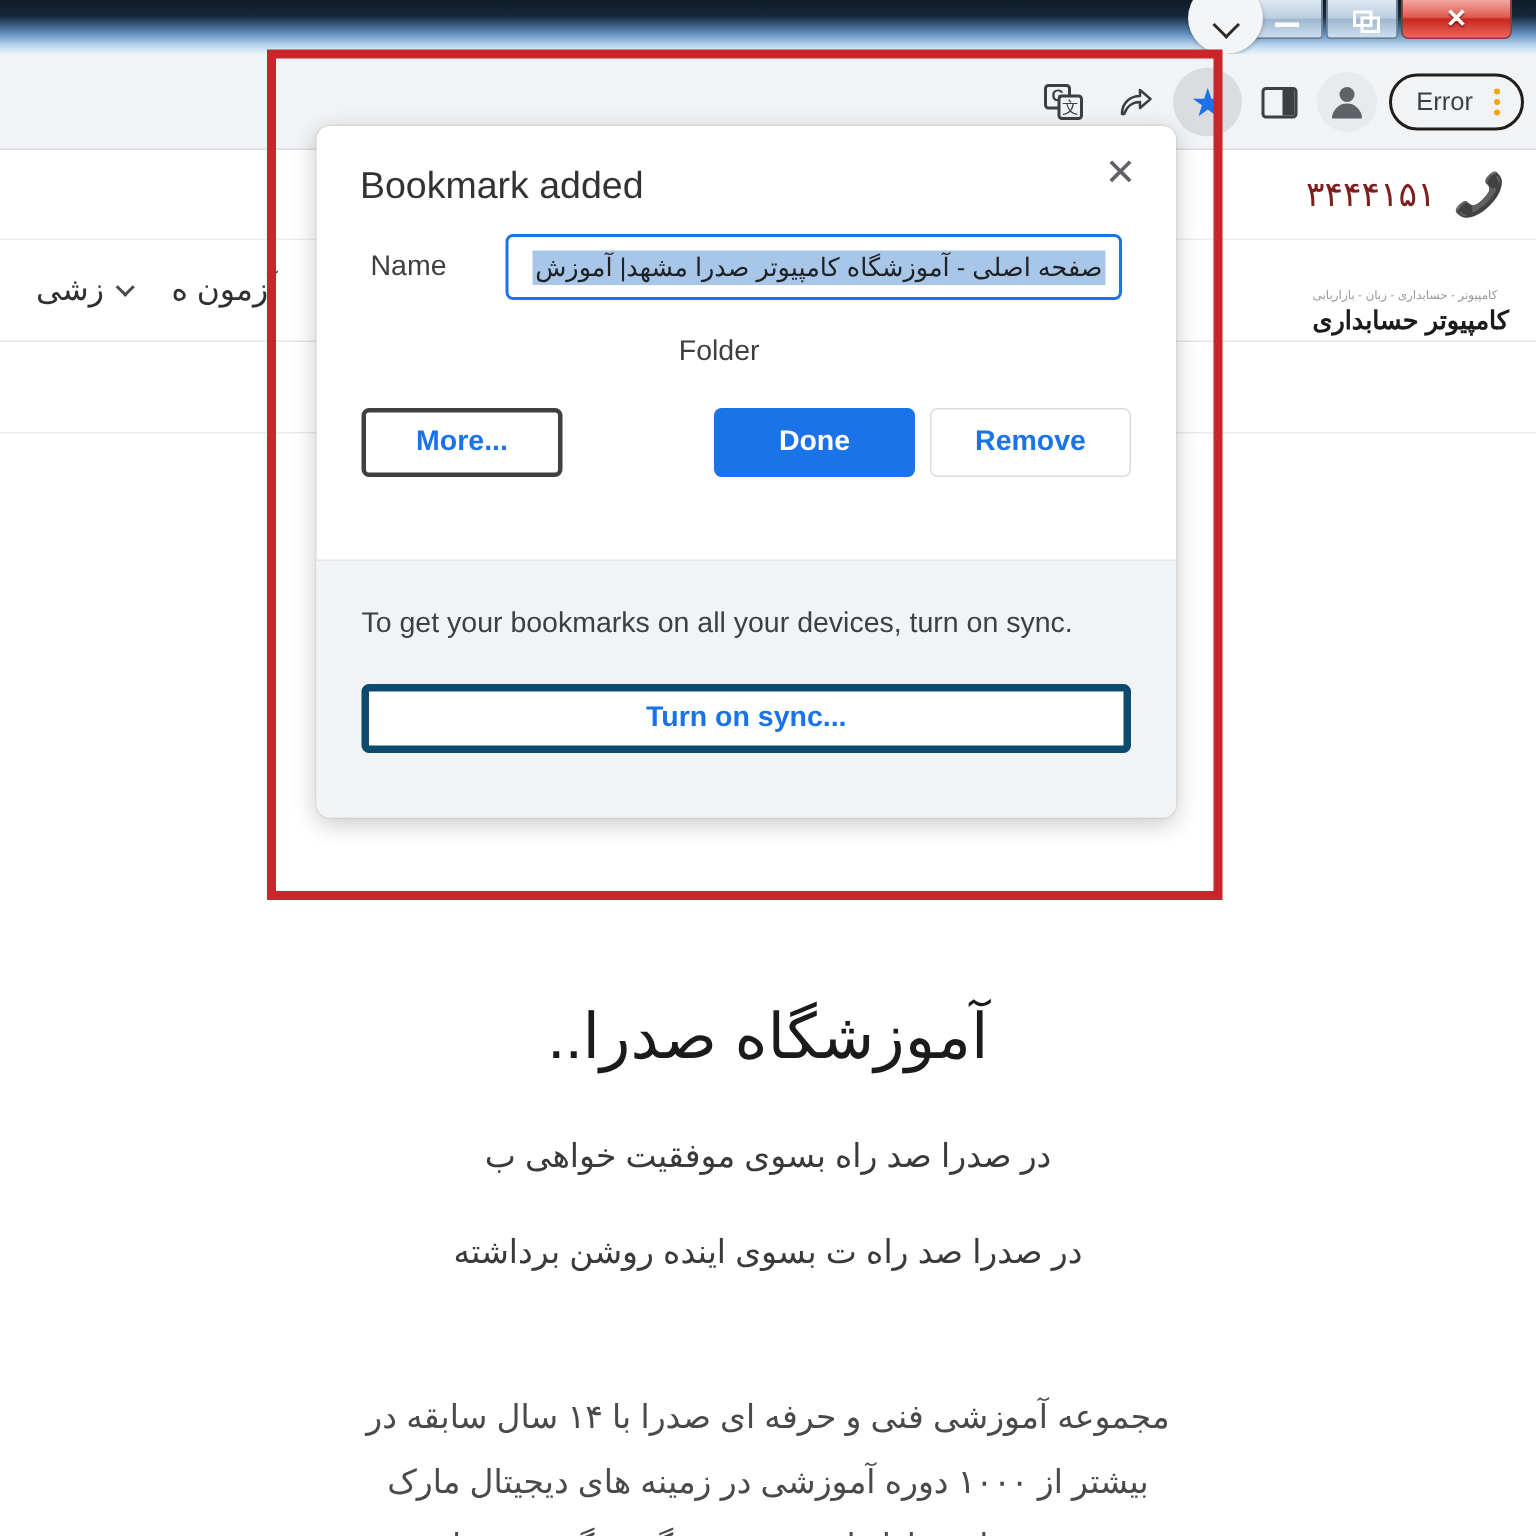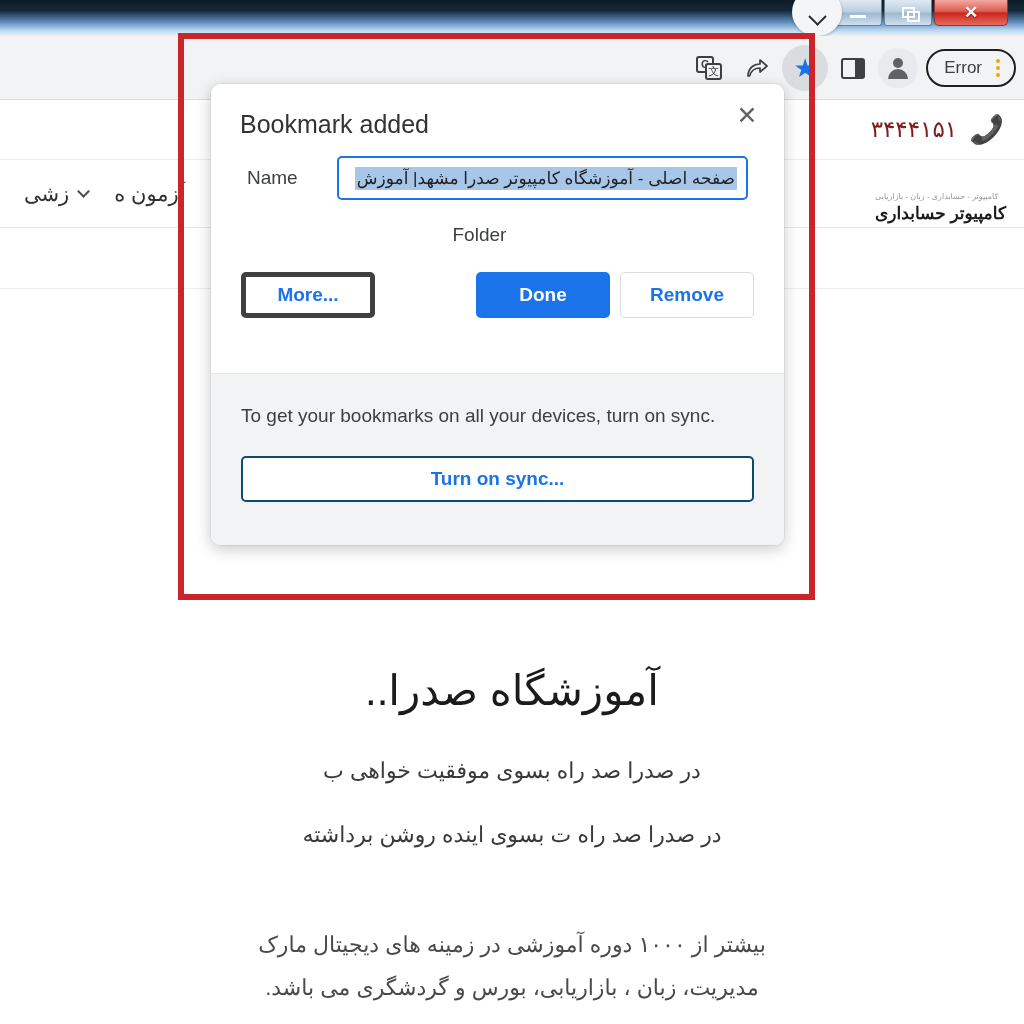--- a/index.html
+++ b/index.html
@@ -235,33 +235,33 @@
   }
   .bm-buttons {
     display: flex; align-items: center; padding: 0 30px; margin-top: 26px;
     direction: ltr;
   }
   .btn {
     height: 46px; border-radius: 5px;
     display: flex; align-items: center; justify-content: center;
     font-size: 19px; font-weight: bold;
   }
-  .btn-more { width: 134px; border: 5px solid #404040; color: #1a73e8; background: #fff; text-align: center; }
+  .btn-more { width: 134px; border: 3px solid #404040; color: #1a73e8; background: #fff; text-align: center; }
   .btn-done { width: 134px; background: #1a73e8; color: #ffffff; margin-left: auto; }
   .btn-remove { width: 134px; border: 1px solid #dadce0; color: #1a73e8; background: #fff; margin-left: 10px; }
 
   .bm-sync {
     position: absolute; left: 0; bottom: 0; width: 573px; height: 172px;
     background: #f1f3f4; border-top: 1px solid #e4e6e8;
     padding: 28px 30px 0 30px; direction: ltr;
   }
   .sync-text { font-size: 19px; color: #3c4043; line-height: 1.45; }
   .sync-btn {
     margin-top: 26px; height: 46px; background: #ffffff;
-    border: 2px solid #0c4a6e; border-radius: 5px;
+    border: 5px solid #0c4a6e; border-radius: 5px;
     display: flex; align-items: center; justify-content: center;
     font-size: 19px; font-weight: bold; color: #1a73e8;
   }
 
   
   .annot-rect {
     position: absolute; left: 178px; top: 33px;
     width: 637px; height: 567px;
     border: 6px solid #c9252b;
     pointer-events: none;
@@ -358,20 +358,21 @@
 
     <div class="page-line"></div>
 
     <div class="page-strip-text">پیوتر صدرا، آموزشگ</div>
 
     <div class="hero-title">آموزشگاه صدرا..</div>
     <div class="hero-l1">در صدرا صد راه بسوی موفقیت خواهی ب</div>
     <div class="hero-l2">در صدرا صد راه ت بسوی اینده روشن برداشته</div>
 
     <div class="body-para">
+      <div>مجموعه آموزشی فنی و حرفه ای صدرا  با ۱۴ سال سابقه در</div>
       <div>بیشتر از ۱۰۰۰ دوره آموزشی در زمینه های دیجیتال مارک</div>
       <div>مدیریت، زبان ، بازاریابی، بورس و گردشگری می باشد.</div>
     </div>
 
   </div>
 
   <div class="bm-popup">
     <div class="bm-head">
       <div class="bm-title">Bookmark added</div>
       <div class="bm-close">✕</div>

